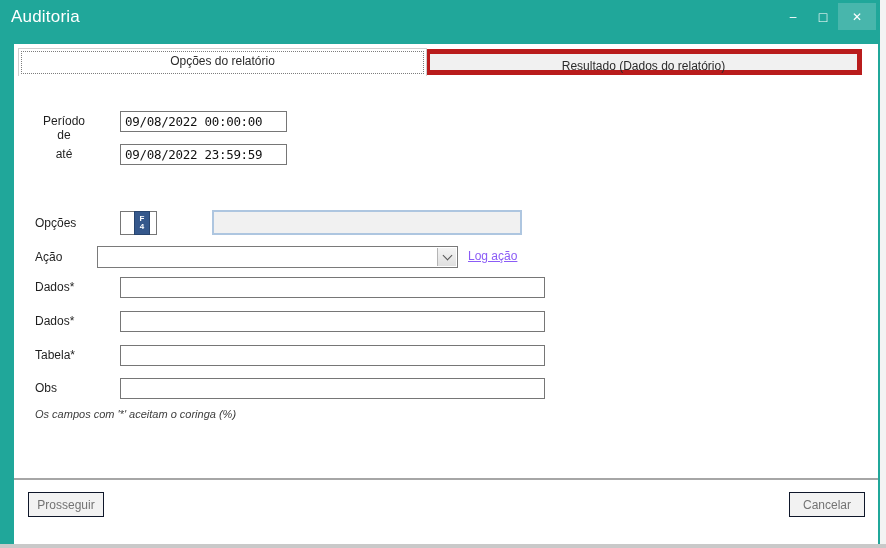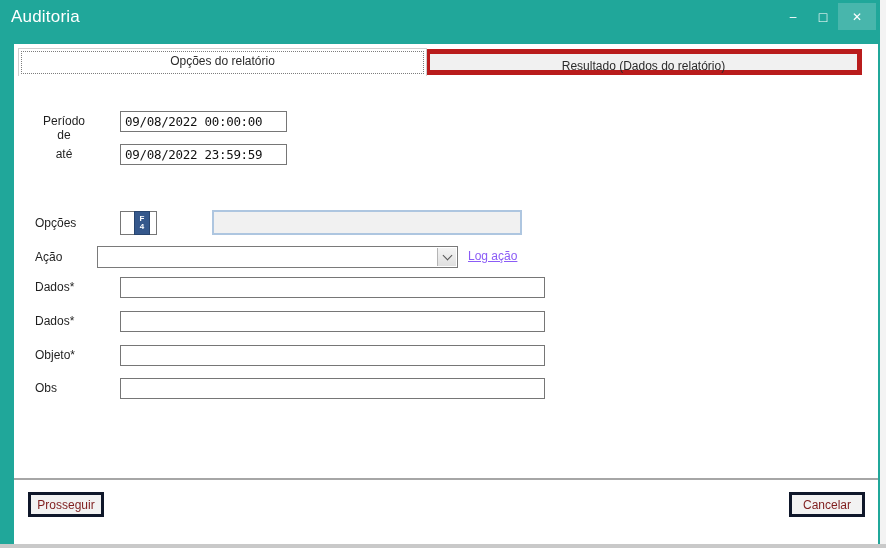--- a/index.html
+++ b/index.html
@@ -50,21 +50,21 @@
     background:linear-gradient(#f4f4f4,#e0e0e0);border-left:1px solid #b5b5b5;
     display:flex;align-items:center;justify-content:center;cursor:pointer;}
   .chev{width:6px;height:6px;border-right:1.6px solid #565656;border-bottom:1.6px solid #565656;
     transform:rotate(45deg);margin-top:-3px;}
   .link{position:absolute;left:454px;top:205px;font-size:12px;color:#8b5cf6;
     text-decoration:underline;cursor:pointer;}
   .wide{left:83px;width:425px;height:21px;}
   .note{position:absolute;left:21px;top:364px;font-size:11px;font-style:italic;color:#3c3c3c;}
   .divider{position:absolute;left:0;right:0;top:434px;border-top:2px solid #a6a6a6;}
   .btn{position:absolute;top:448px;width:76px;height:25px;box-sizing:border-box;
-    background:#f2f2f2;border:3px solid #0f172a;font-size:12px;color:#7f1d1d;
+    background:#f2f2f2;border:1px solid #0f172a;font-size:12px;color:#737373;
     font-family:"Liberation Sans",sans-serif;cursor:pointer;}
   .btn-proceed{left:14px;}
   .btn-cancel{left:775px;}
 </style>
 </head>
 <body>
 
 <div class="window">
 
   <div class="titlebar">
@@ -113,26 +113,27 @@
       </div>
     </div>
     <a class="link">Log ação</a>
 
     <div class="lbl" style="top:236px">Dados*</div>
     <input class="tinput wide" style="top: 233px; position: absolute;" value="">
 
     <div class="lbl" style="top:270px">Dados*</div>
     <input class="tinput wide" style="top: 267px; position: absolute;" value="">
 
-    <div class="lbl" style="top:304px">Objeto*</div>
+    <div class="lbl" style="top:304px">Tabela*</div>
     <input class="tinput wide" style="top: 301px; position: absolute;" value="">
 
     <div class="lbl" style="top:337px">Obs</div>
     <input class="tinput wide" style="top: 334px; position: absolute;" value="">
 
+    <div class="note">Os campos com '*' aceitam o coringa (%)</div>
 
     <div class="divider"></div>
 
     <button class="btn btn-proceed">Prosseguir</button>
     <button class="btn btn-cancel">Cancelar</button>
   </div>
 </div>
 
 <div class="bottom-strip"></div>
 

